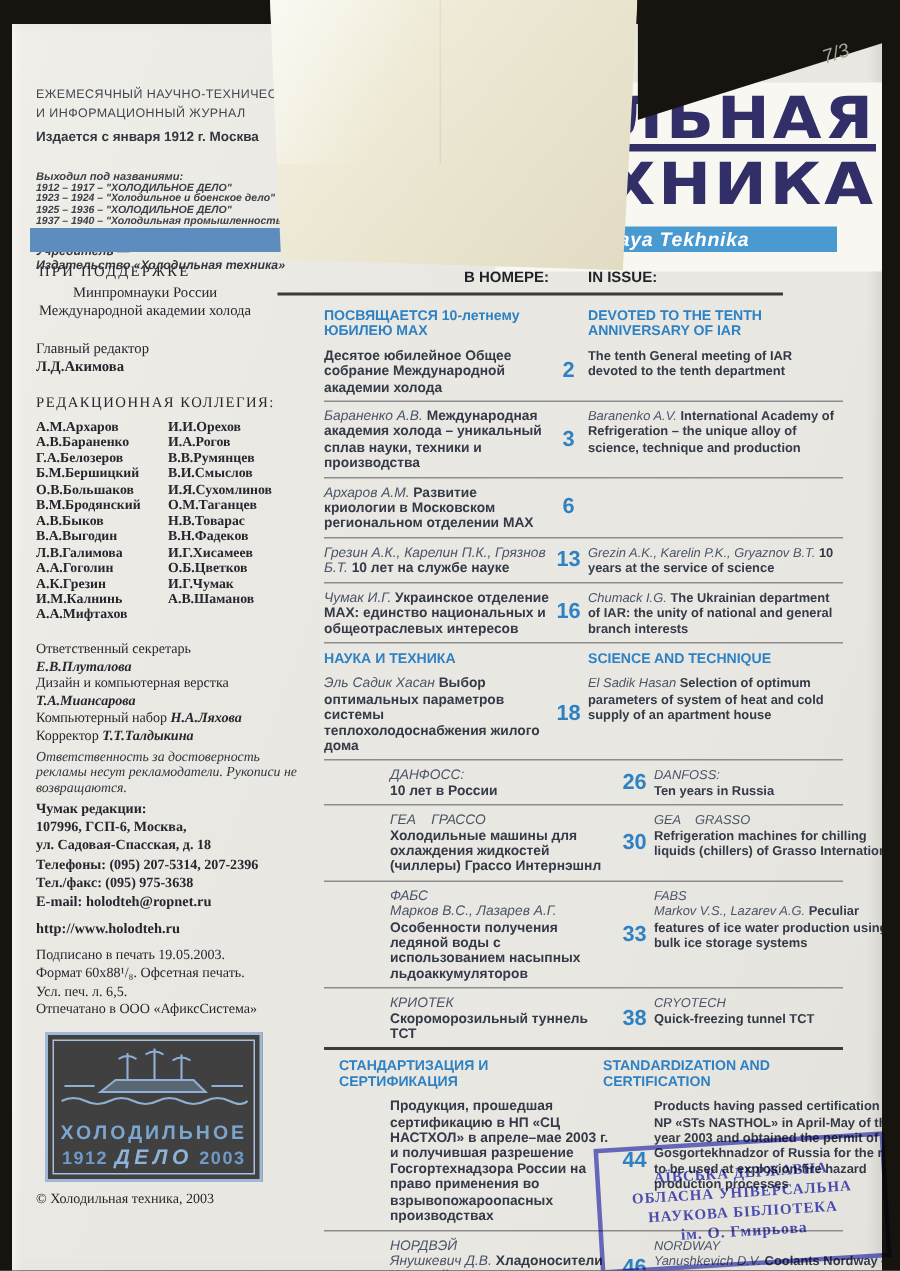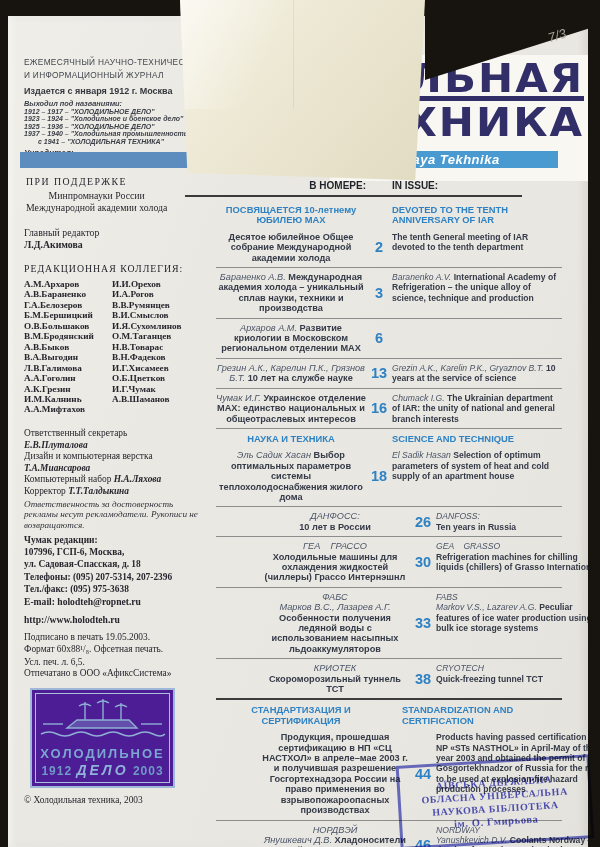--- a/index.html
+++ b/index.html
@@ -52,21 +52,21 @@
     border-right:1px solid rgba(160,150,110,.25);
   }
   
   .margin-top{position:absolute;left:0;top:0;width:600px;height:16px;background:#17140f;z-index:40;}
   .margin-right{position:absolute;left:588px;top:0;width:12px;height:847px;background:#17140f;z-index:40;}
   .margin-left{position:absolute;left:0;top:0;width:8px;height:847px;background:#17140f;z-index:40;}
   
   .leftcol{position:absolute;left:24px;top:56px;width:190px;z-index:2;color:#2d3038;}
   .jr-type{font-size:8.3px;letter-spacing:.3px;color:#42464e;line-height:12.5px;}
   .jr-since{font-weight:bold;font-size:9px;margin-top:5px;color:#34373e;}
-  .jr-former-label{font-weight:bold;font-style:italic;font-size:7.4px;margin-top:3px;color:#3c4048;}
+  .jr-former-label{font-weight:bold;font-style:italic;font-size:7.4px;margin-top:17px;color:#3c4048;}
   .jr-former{font-weight:bold;font-style:italic;font-size:7px;line-height:7.4px;color:#3c4048;}
   .jr-former span{display:block;}
   .jr-former span:last-child{padding-left:14px;}
   .jr-founder{font-weight:bold;font-style:italic;font-size:8.2px;line-height:9.2px;margin-top:4px;color:#34373e;}
   .blue-bar{position:absolute;left:20px;top:152px;width:186px;height:16px;background:#5d8cbe;z-index:2;}
   .support-label{position:absolute;left:26px;top:176px;font-family:"Liberation Serif",serif;font-size:9.8px;letter-spacing:1.5px;color:#26262e;z-index:2;}
   .support-items{position:absolute;left:26px;top:190px;font-family:"Liberation Serif",serif;font-size:9.8px;line-height:12px;color:#26262e;z-index:2;text-align:center;}
   .editor-block{position:absolute;left:24px;top:227px;font-family:"Liberation Serif",serif;font-size:9.8px;line-height:12px;color:#26262e;z-index:2;}
   .editor-name{font-weight:bold;}
   .board-label{position:absolute;left:24px;top:263px;font-family:"Liberation Serif",serif;font-size:9.8px;letter-spacing:1px;color:#26262e;z-index:2;}
@@ -80,37 +80,37 @@
     font-style:italic;font-size:9.2px;line-height:10.3px;color:#30333b;z-index:2;}
   .address{position:absolute;left:24px;top:534px;font-family:"Liberation Serif",serif;font-weight:bold;
     font-size:9.4px;line-height:12.2px;color:#26262e;z-index:2;}
   .email{position:absolute;left:24px;top:596px;font-family:"Liberation Serif",serif;font-weight:bold;font-size:9.6px;color:#26262e;z-index:2;}
   .website{position:absolute;left:24px;top:614px;font-family:"Liberation Serif",serif;font-weight:bold;font-size:9.6px;color:#26262e;z-index:2;}
   .printinfo{position:absolute;left:24px;top:631px;font-family:"Liberation Serif",serif;font-size:9.4px;line-height:12.4px;color:#26262e;z-index:2;}
   .printedby{position:absolute;left:24px;top:668px;font-family:"Liberation Serif",serif;font-size:9.4px;color:#26262e;z-index:2;}
   
   .logo-box{
     position:absolute;left:30px;top:688px;width:145px;height:100px;z-index:2;
-    background:#4c1d95;border:2px solid #9fb8d8;box-sizing:border-box;padding:3px;
+    background:#404040;border:2px solid #9fb8d8;box-sizing:border-box;padding:3px;
   }
   .logo-inner{width:100%;height:100%;border:1px solid #aabfd9;box-sizing:border-box;text-align:center;overflow:hidden;}
   .logo-word1{color:#7ba6d0;font-weight:bold;font-size:13px;letter-spacing:2px;margin-top:2px;}
   .logo-line2{color:#6f9ac6;font-weight:bold;font-size:12px;margin-top:1px;letter-spacing:1px;}
   .logo-delo{font-style:italic;font-size:14px;letter-spacing:3px;color:#8fb3d8;}
   .copyright{position:absolute;left:24px;top:795px;font-family:"Liberation Serif",serif;font-size:9.4px;color:#26262e;z-index:2;}
   
   .toc-head{position:absolute;left:216px;top:180px;width:346px;display:flex;z-index:2;
     font-weight:bold;font-size:10px;color:#1f2329;}
   .toc-head .hr-ru{width:150px;text-align:right;}
   .toc-head .hr-sp{width:26px;}
   .toc-head .hr-en{flex:1;text-align:left;}
   .toc-toprule{position:absolute;left:185px;top:195px;width:337px;height:2px;background:#3a3a3a;z-index:2;}
   .toc{position:absolute;left:216px;top:200px;width:346px;z-index:2;}
   .toc-row{display:flex;align-items:flex-start;padding:2px 0;}
-  .toc-ru{width:150px;text-align:center;font-weight:bold;font-size:9.2px;line-height:10.4px;color:#343a48;}
+  .toc-ru{width:150px;text-align:left;font-weight:bold;font-size:9.2px;line-height:10.4px;color:#343a48;}
   .toc-num{width:26px;text-align:center;font-weight:bold;font-size:14.5px;color:#2e82c4;align-self:center;line-height:1;}
   .toc-en{width:170px;text-align:left;font-weight:bold;font-size:8.6px;line-height:10.4px;color:#343a48;}
   .p-author{font-style:italic;font-weight:normal;color:#4a5468;}
   .p-brand{display:block;font-style:italic;font-weight:normal;color:#4a5468;white-space:pre;}
   .p-title{font-weight:bold;}
   .toc-sec .toc-ru,.toc-sec .toc-en{color:#2e82c4;font-size:9.4px;}
   .toc-sec{margin:3px 0 2px 0;}
   .toc-div{height:1px;background:#8d8d8d;margin:2px 0;}
   .toc-div.thick{height:2px;background:#3c3c3c;}
   

